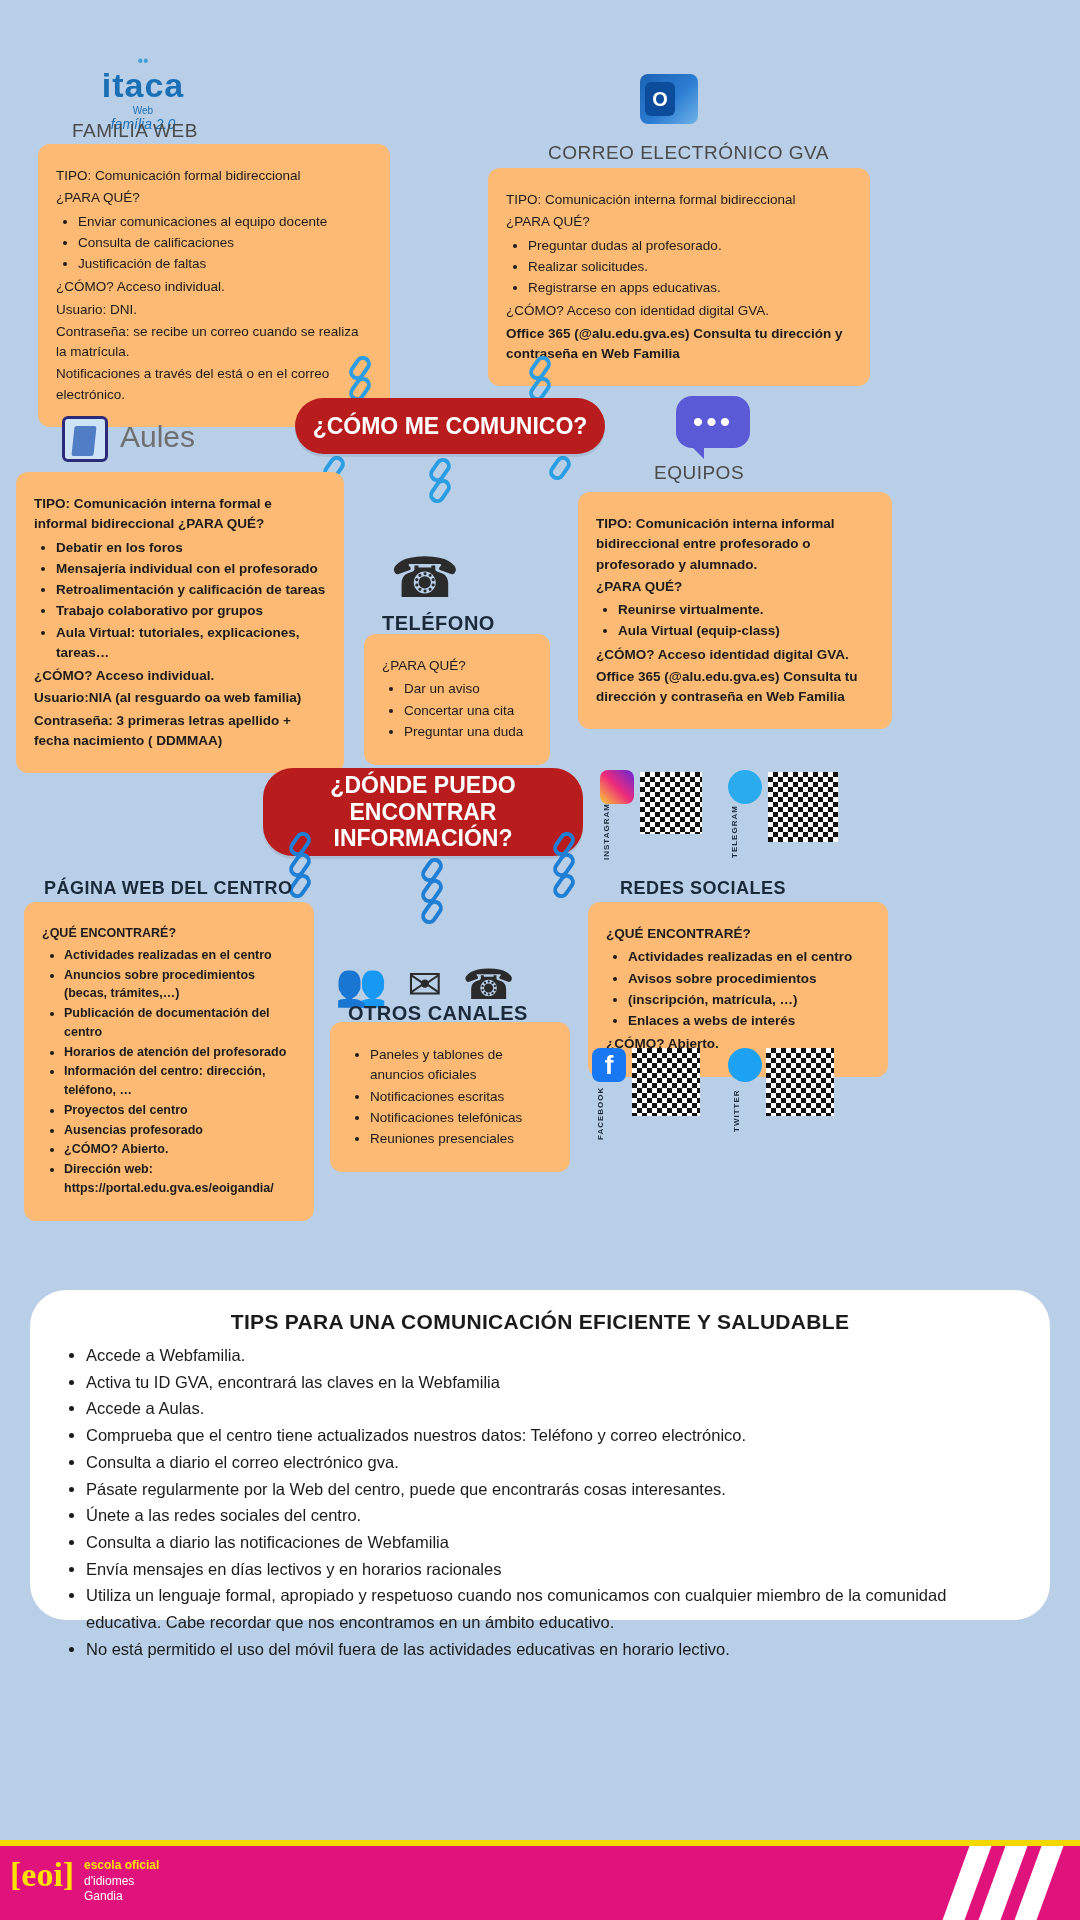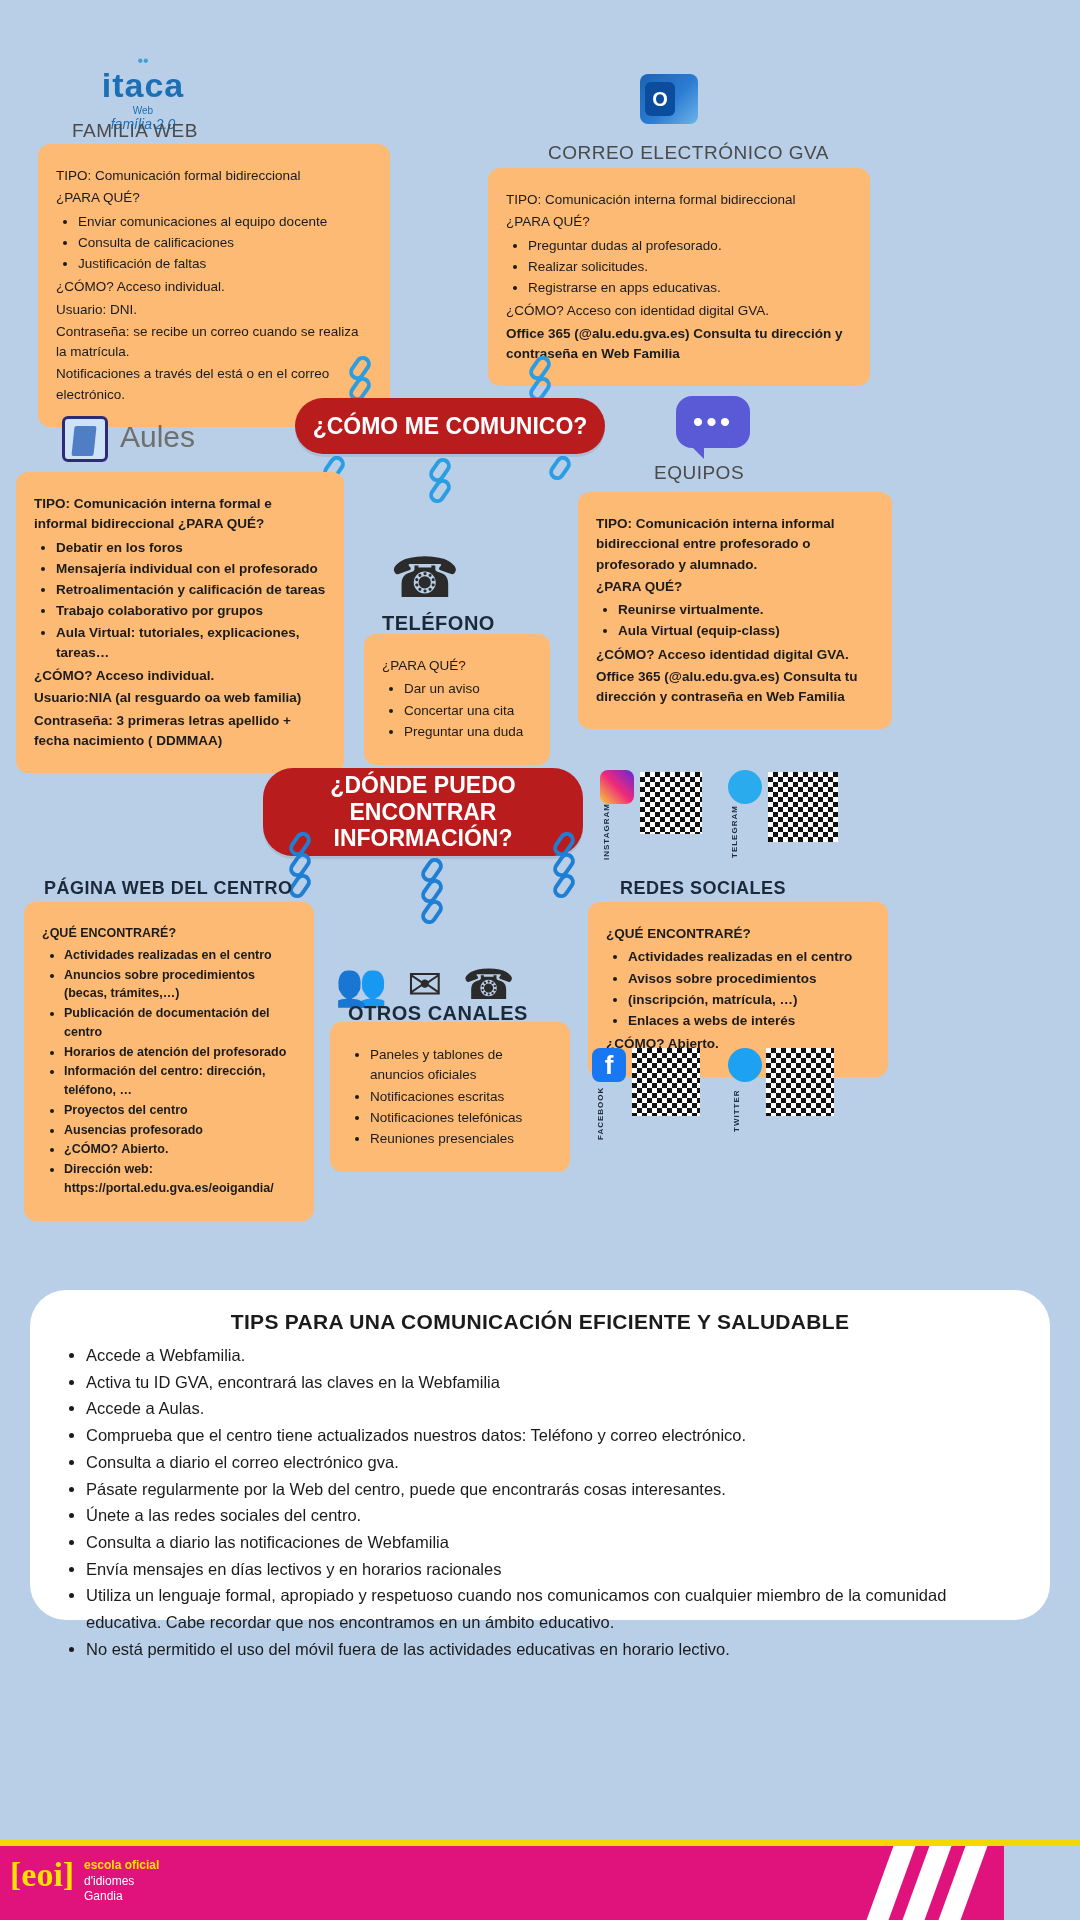--- a/index.html
+++ b/index.html
@@ -146,21 +146,21 @@
   .tips {
     position:absolute; left:30px; top:1290px; width:1020px; height:330px;
     background:#fff; border-radius:36px; padding:16px 26px 10px 26px;
   }
   .tips h2 { margin:4px 0 8px 0; text-align:center; font-size:21px; letter-spacing:.3px; }
   .tips ul { margin:0; padding-left:30px; }
   .tips li { font-size:16.5px; line-height:1.62; }
 
   
   .footer {
-    position:absolute; left:0; bottom:0; width:1004px; height:74px;
+    position:absolute; left:0; bottom:0; width:1080px; height:74px;
     background:#e0127c;
   }
   .footer .eoi {
     position:absolute; left:10px; top:10px;
     font-size:34px; font-weight:bold; color:#ffe200;
     font-family:"Liberation Serif", serif;
   }
   .footer .ftxt { position:absolute; left:84px; top:12px; color:#fff; font-size:12px; line-height:1.3; }
   .footer .slashes { position:absolute; right:30px; top:0; height:74px; display:flex; gap:14px; }
   .footer .slashes i { display:block; width:22px; height:74px; background:#fff; transform:skewX(-20deg); }

